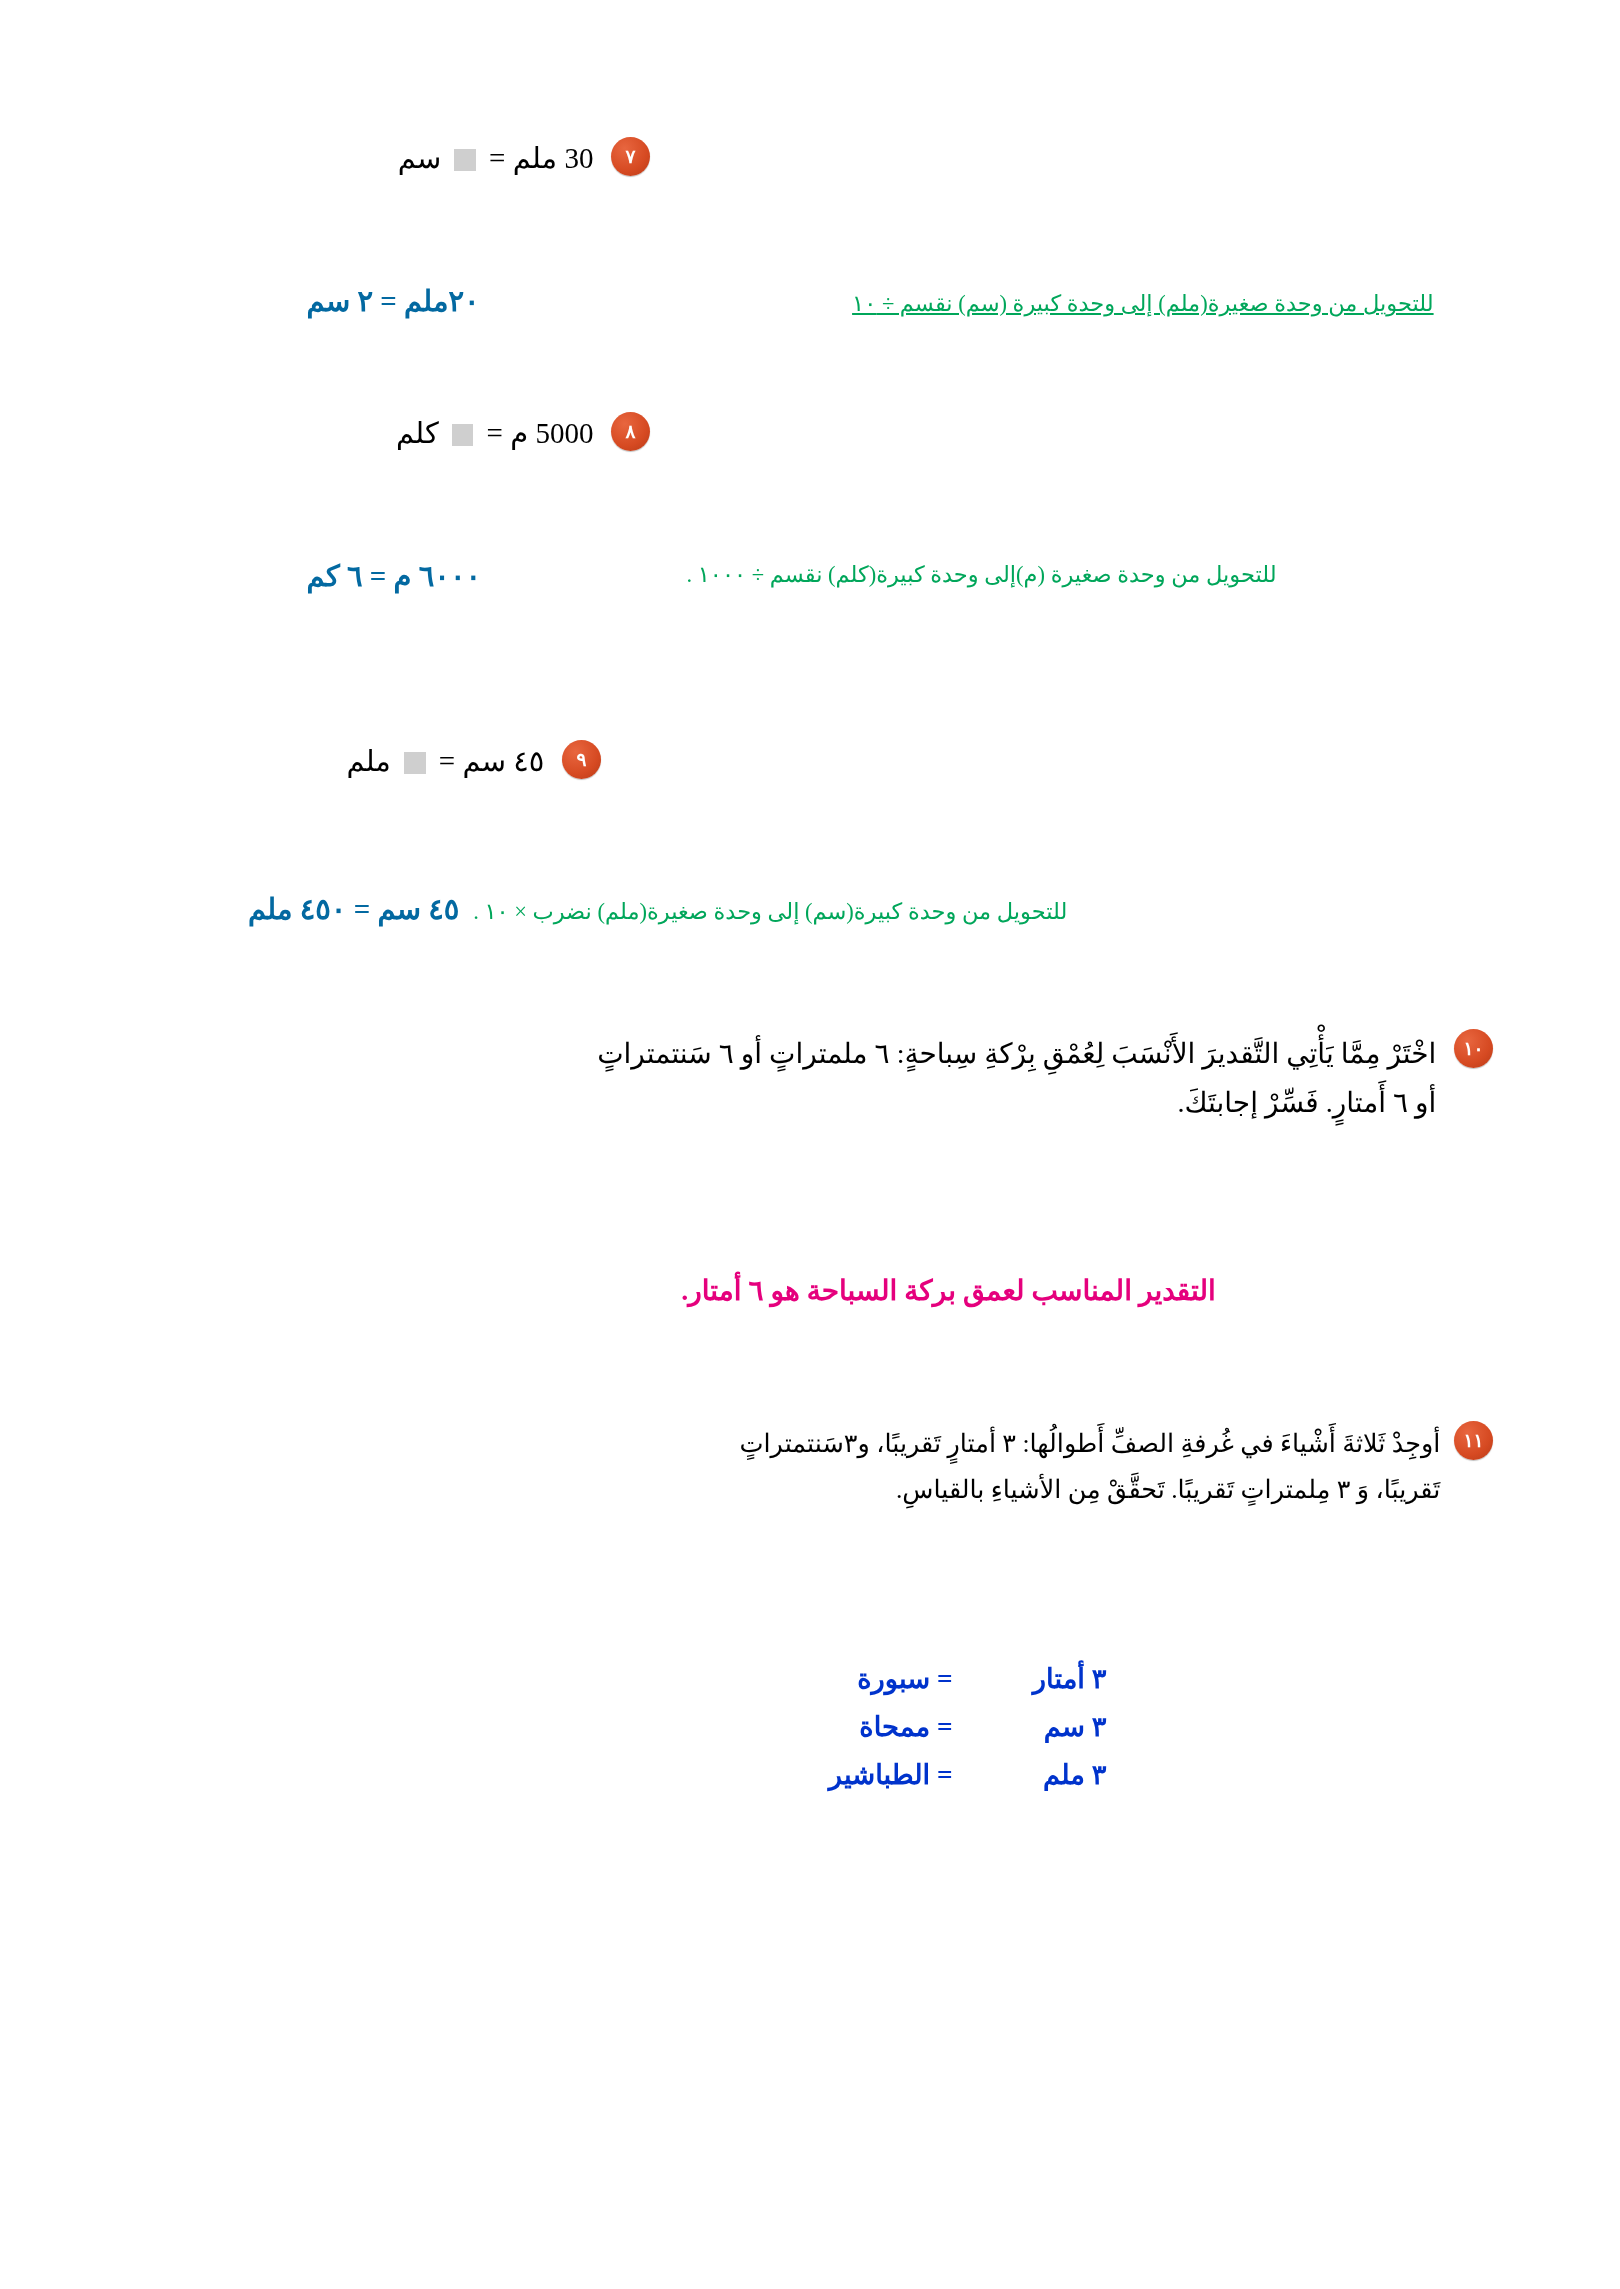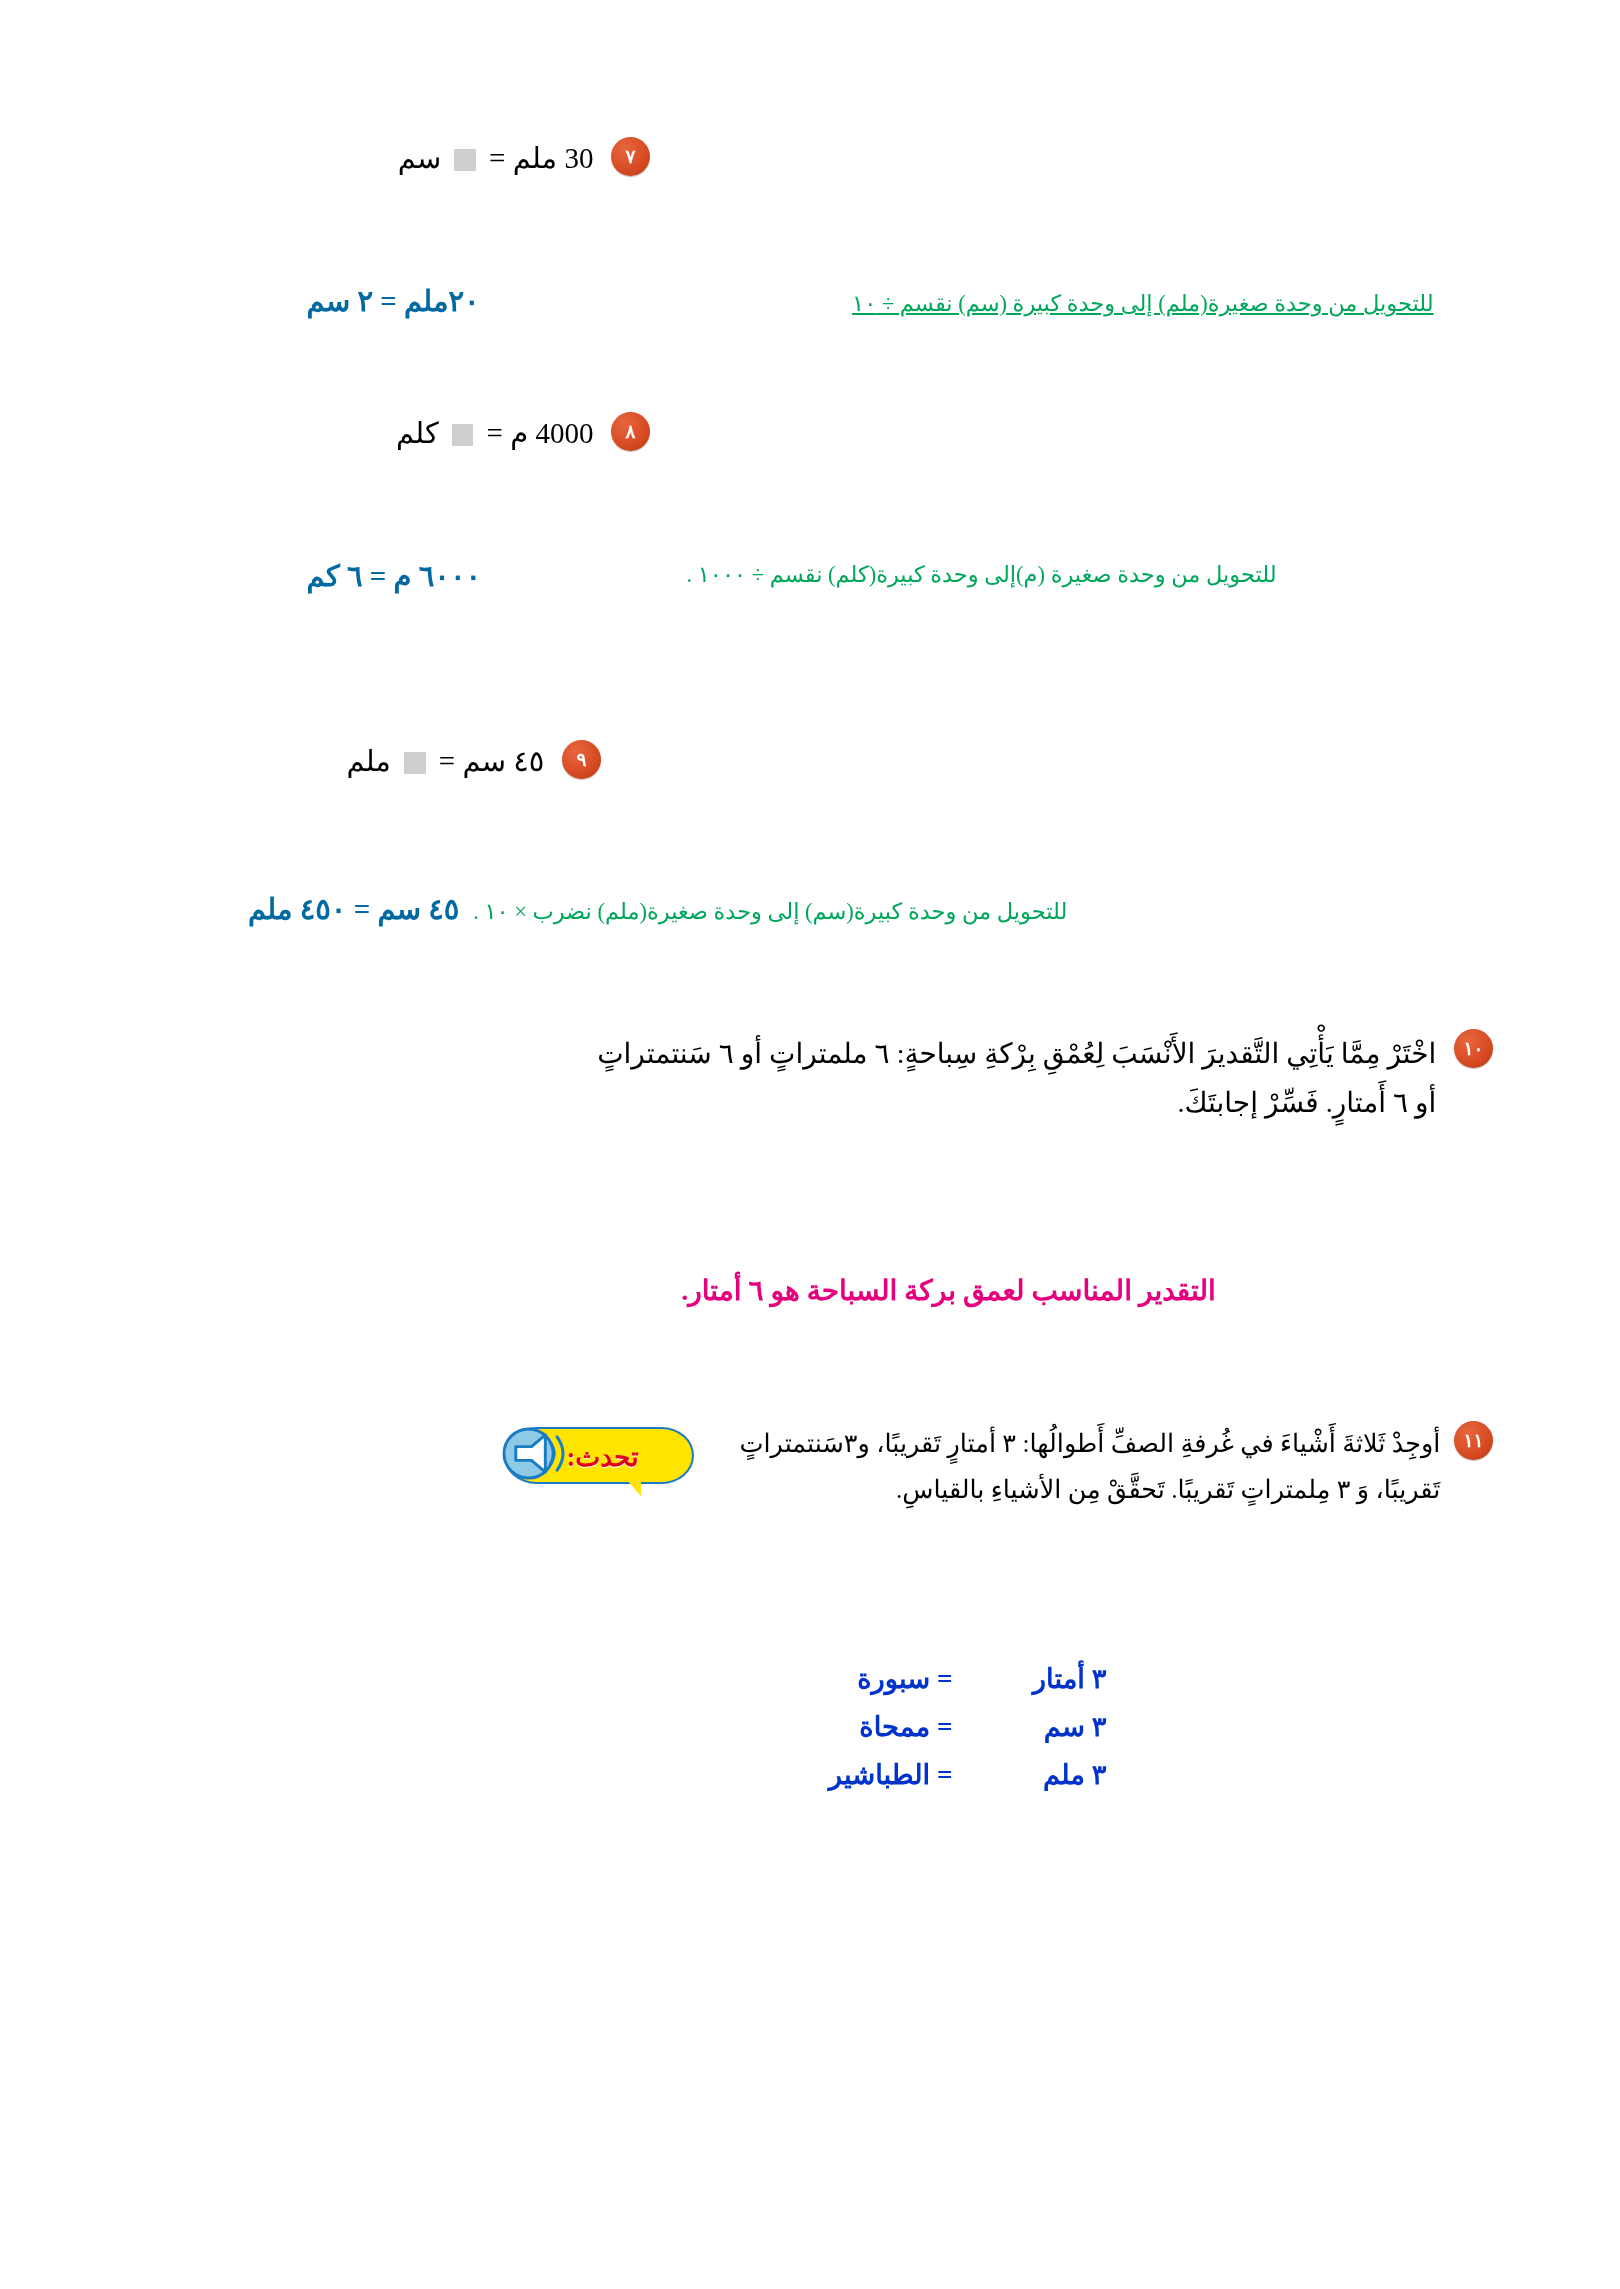--- a/index.html
+++ b/index.html
@@ -206,21 +206,21 @@
     <div class="inner">
       <div class="ans answer-green">٢٠ملم = ٢ سم</div>
       <div class="note note-green">للتحويل من وحدة صغيرة(ملم) إلى وحدة كبيرة (سم) نقسم ÷ ١٠</div>
     </div>
   </div>
 
   <div class="block" id="q8">
     <div class="row">
       <span class="qnum">٨</span>
       <span class="qtext">
-        <span>4000 م = </span><span class="blank-box"></span><span> كلم</span>
+        <span>5000 م = </span><span class="blank-box"></span><span> كلم</span>
       </span>
     </div>
   </div>
 
   <div class="block" id="q8-answer">
     <div class="inner">
       <div class="ans answer-green">٦٠٠٠ م = ٦ كم</div>
       <div class="note note-green">للتحويل من وحدة صغيرة (م)إلى وحدة كبيرة(كلم) نقسم ÷ ١٠٠٠ .</div>
     </div>
   </div>
@@ -252,30 +252,20 @@
   </div>
 
   <div class="block" id="q10-answer">
     <span class="answer-pink">التقدير المناسب لعمق بركة السباحة هو ٦ أمتار.</span>
   </div>
 
   <div class="block" id="q11">
     <div class="row">
       <span class="qnum">١١</span>
       <div class="qtext">
-        <span class="speak-badge">
-          <span class="bubble"></span>
-          <svg class="megaphone" viewBox="0 0 66 62">
-            <circle cx="27" cy="31" r="25" fill="#8ecae6" stroke="#1a7dc4" stroke-width="3"></circle>
-            <path d="M14 24 L30 24 L44 12 L44 50 L30 38 L14 38 Z" fill="#ffffff" stroke="#1a7dc4" stroke-width="3" stroke-linejoin="round"></path>
-            <path d="M49 20 q8 11 0 22" fill="none" stroke="#1a7dc4" stroke-width="3" stroke-linecap="round"></path>
-            <path d="M56 14 q12 17 0 34" fill="none" stroke="#1a7dc4" stroke-width="3" stroke-linecap="round"></path>
-          </svg>
-          <span class="label">تحدث:</span>
-        </span>
         <span>أوجِدْ ثَلاثةَ أَشْياءَ في غُرفةِ الصفِّ أَطوالُها: ٣ أمتارٍ تَقريبًا، و٣سَنتمتراتٍ</span><br>
         <span>تَقريبًا، وَ ٣ مِلمتراتٍ تَقريبًا. تَحقَّقْ مِن الأشياءِ بالقياسِ.</span>
       </div>
     </div>
   </div>
 
   <div class="block" id="q11-answers">
     <div class="line">
       <span class="pair">
         <span class="u-left">٣ أمتار</span>

